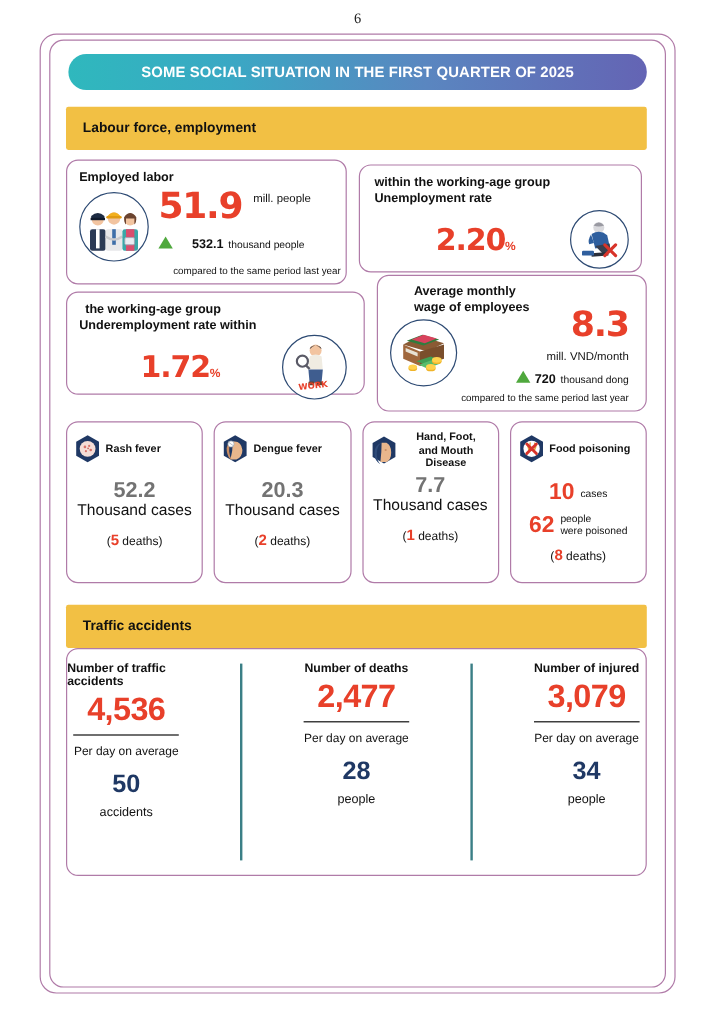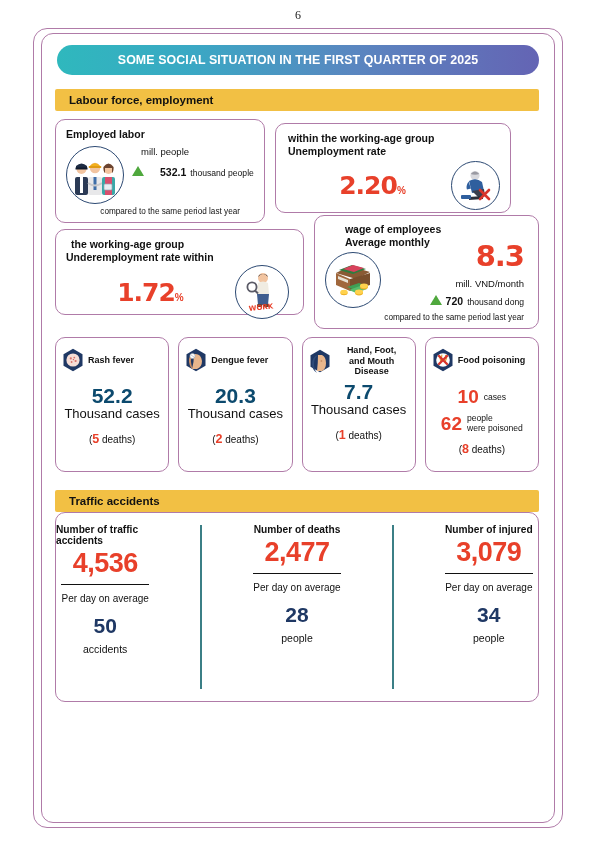--- a/index.html
+++ b/index.html
@@ -32,37 +32,37 @@
     margin:5px 10px 0 10px;height:30px;border-radius:15px;
     background:linear-gradient(90deg,#2fb8bd 0%,#3aa8c4 28%,#5a86c0 62%,#6464b4 100%);
     display:flex;align-items:center;justify-content:center;
   }
   .title-bar span{
     color:#ffffff;font-weight:bold;font-size:12.4px;letter-spacing:.1px;
   }
 
   
   .section-bar{
-    margin:14px 10px 0 8px;height:22px;background:#f2c044;border-radius:2px;
+    margin:14px 10px 0 8px;height:36px;background:#f2c044;border-radius:2px;
     display:flex;align-items:center;text-align:right;
   }
   .section-bar span{
     color:#111;font-weight:bold;font-size:11.5px;padding-left:14px;
   }
 
   
   .card{
     background:#fff;border:1.1px solid #b07ba8;border-radius:10px;
     box-sizing:border-box;position:relative;
   }
 
   
   .emp-wrap{margin:8px 10px 0 8px;}
   .emp-row1{display:flex;gap:10px;align-items:flex-start;}
-  .card-emp{width:210px;height:104px;padding:8px 22px 0 10px;}
+  .card-emp{width:234px;height:104px;padding:8px 2px 0 10px;}
   .card-unemp{width:236px;height:90px;padding:8px 10px 0 12px;margin-top:4px;}
 
   .card-title{font-size:10.5px;font-weight:bold;color:#111;line-height:12.5px;}
 
   .circ{
     border-radius:50%;border:1.2px solid #2d4a73;background:#fff;
     display:flex;align-items:center;justify-content:center;overflow:hidden;
   }
 
   .bignum{
@@ -85,21 +85,21 @@
   .card-wage{width:226px;height:114px;padding:7px 10px 0 10px;margin-top:-14px;}
 
   
   .epi-wrap{margin:8px 10px 0 8px;display:flex;gap:9px;}
   .card-epi{width:117px;height:135px;padding:7px 6px 0 6px;text-align:center;}
   .epi-head{display:flex;align-items:center;gap:4px;min-height:30px;}
   .hexbadge{
     width:22px;height:24px;flex:0 0 22px;position:relative;
   }
   .epi-label{font-size:9px;font-weight:bold;color:#111;line-height:10.5px;text-align:left;}
-  .epi-num{color:#0c4a6e;font-weight:bold;font-size:21px;margin-top:10px;line-height:1;}
+  .epi-num{color:#737373;font-weight:bold;font-size:18px;margin-top:10px;line-height:1;}
   .epi-sub{font-size:13px;color:#111;margin-top:0;}
   .epi-deaths{font-size:10px;color:#111;margin-top:11px;}
   .epi-deaths b{color:#e8402a;font-size:12.5px;}
   .fp-line{display:flex;align-items:center;justify-content:center;gap:5px;margin-top:8px;}
   .fp-num{color:#e8402a;font-weight:bold;font-size:19px;line-height:1;}
   .fp-txt{font-size:8.6px;color:#111;text-align:left;line-height:10px;}
 
   
   .traffic-card{
     margin:0 10px 0 8px;height:190px;display:flex;align-items:stretch;gap:46px;
@@ -158,20 +158,21 @@
 
                 <rect x="31" y="24" width="13" height="18" rx="2" fill="#3aa8a8"></rect>
                 <rect x="34" y="24" width="7" height="18" fill="#d84f6e"></rect>
                 <circle cx="37.5" cy="16" r="5" fill="#f2c4a0"></circle>
                 <path d="M32.4 14 q5.1 -7 10.2 0 q0 5 -1.6 6 l0 -5 -7 0 0 5 q-1.6 -1 -1.6 -6 z" fill="#6b4430"></path>
                 <rect x="33" y="31" width="8" height="6" rx="1" fill="#e9edf2" stroke="#9aa6b4" stroke-width=".7"></rect>
               </svg>
             </div>
             <div style="margin-left:8px;flex:1;">
               <div style="display:flex;align-items:flex-start;">
+                <div class="bignum" style="font-size:30px;">51.9</div>
                 <div class="unit" style="margin:2px 0 0 9px;">mill. people</div>
               </div>
               <div style="margin-top:9px;display:flex;align-items:baseline;white-space:nowrap;">
                 <span class="tri"></span>
                 <span class="delta" style="margin-left:16px;">532.1</span>
                 <span class="delta-unit" style="margin-left:4px;">thousand people</span>
               </div>
             </div>
           </div>
           <div class="cmp" style="text-align:right;margin-top:3px;padding-right:2px;">compared to the same period last year</div>
@@ -219,22 +220,22 @@
                 <rect x="24" y="34" width="5" height="3" rx="1" fill="#6b4430"></rect>
                 <circle cx="12" cy="17" r="4.6" fill="none" stroke="#5a5a66" stroke-width="1.8"></circle>
                 <line x1="15" y1="20.5" x2="18" y2="23.5" stroke="#5a5a66" stroke-width="2"></line>
                 <text x="9" y="41" font-family="DejaVu Sans" font-size="7" font-weight="bold" fill="#e8402a" transform="rotate(-6 9 41)">WORK</text>
               </svg>
             </div>
           </div>
         </div>
 
         <div class="card card-wage">
+          <div class="card-title" style="padding-left:20px;">Average monthly</div>
           <div class="card-title" style="padding-left:20px;">wage of employees</div>
-          <div class="card-title" style="padding-left:20px;">Average monthly</div>
           <div style="display:flex;align-items:flex-start;margin-top:-6px;">
             <div class="circ" style="width:54px;height:54px;flex:0 0 54px;margin-top:10px;">
               <svg width="46" height="42" viewBox="0 0 46 42">
                 <path d="M6 14 l14 -7 20 6 -14 7 z" fill="#8a5a34"></path>
                 <path d="M9 11 l13 -5 14 4 -13 5 z" fill="#2f7d3e"></path>
                 <path d="M13 10 l10 -4 11 3 -10 4z" fill="#d8425c"></path>
                 <path d="M6 14 l14 6 0 12 -14 -6z" fill="#a0673c"></path>
                 <path d="M20 20 l20 -6 0 12 -20 6z" fill="#7a4e2c"></path>
                 <path d="M8 17 l10 4 0 3 -10 -4z" fill="#e8e2d4"></path>
                 <path d="M17 28 l12 -4 8 3 -12 4z" fill="#3fa055"></path>

